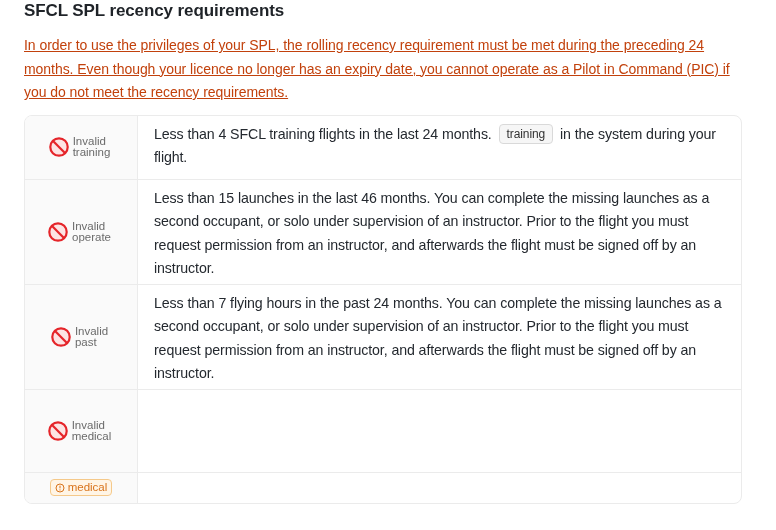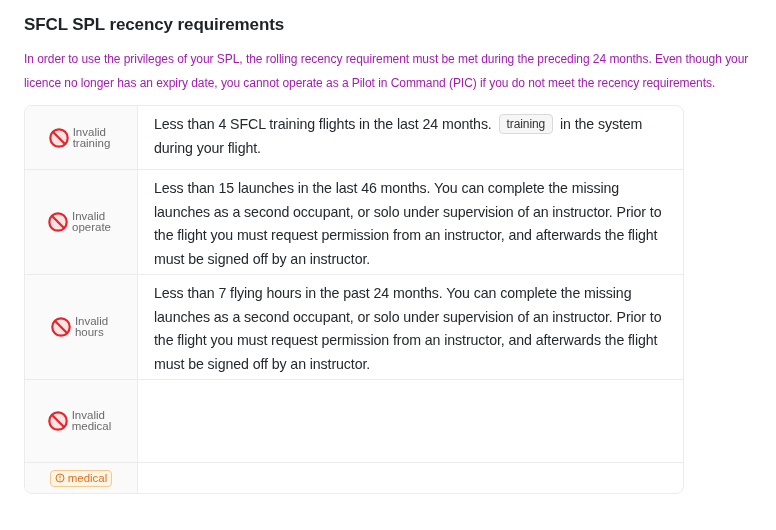--- a/index.html
+++ b/index.html
@@ -6,34 +6,34 @@
   html, body { width: 776px; height: 530px; background: #ffffff; overflow: hidden; }
   body {
     font-family: "Liberation Sans", "DejaVu Sans", sans-serif;
     color: #1f2328;
     padding: 0 24px;
   }
   h2 {
     font-size: 17px;
     font-weight: 700;
     color: #1f2328;
-    margin-top: 14px;
     line-height: 22px;
     letter-spacing: -0.1px;
   }
   p.intro {
     margin-top: 12px;
-    font-size: 12px;
+    font-size: 14px;
     line-height: 23.5px;
-    color: #a21caf;
+    color: #c2410c;
     letter-spacing: -0.05px;
+    text-decoration: underline;
   }
   .table {
     margin-top: 10px;
-    width: 660px;
+    width: 718px;
     border: 1px solid #ebebeb;
     border-radius: 8px;
     overflow: hidden;
   }
   .row {
     display: flex;
     border-top: 1px solid #ebebeb;
   }
   .row:first-child { border-top: none; }
   .cell-status {
@@ -138,21 +138,21 @@
 
   <div class="row" style="height:105px;">
     <div class="cell-status">
       <div class="status-invalid">
         <svg viewBox="0 0 24 24">
           <circle cx="12" cy="12" r="9.5" fill="#fde4e4" stroke="#e5252a" stroke-width="2.4"></circle>
           <line x1="5.5" y1="5.5" x2="18.5" y2="18.5" stroke="#e5252a" stroke-width="2.4"></line>
         </svg>
         <div class="status-text">
           <span>Invalid</span>
-          <span>hours</span>
+          <span>past</span>
         </div>
       </div>
     </div>
     <div class="cell-desc">Less than 7 flying hours in the past 24 months. You can complete the missing launches as a second occupant, or solo under supervision of an instructor. Prior to the flight you must request permission from an instructor, and afterwards the flight must be signed off by an instructor.</div>
   </div>
 
   <div class="row" style="height:83px;">
     <div class="cell-status">
       <div class="status-invalid">
         <svg viewBox="0 0 24 24">

